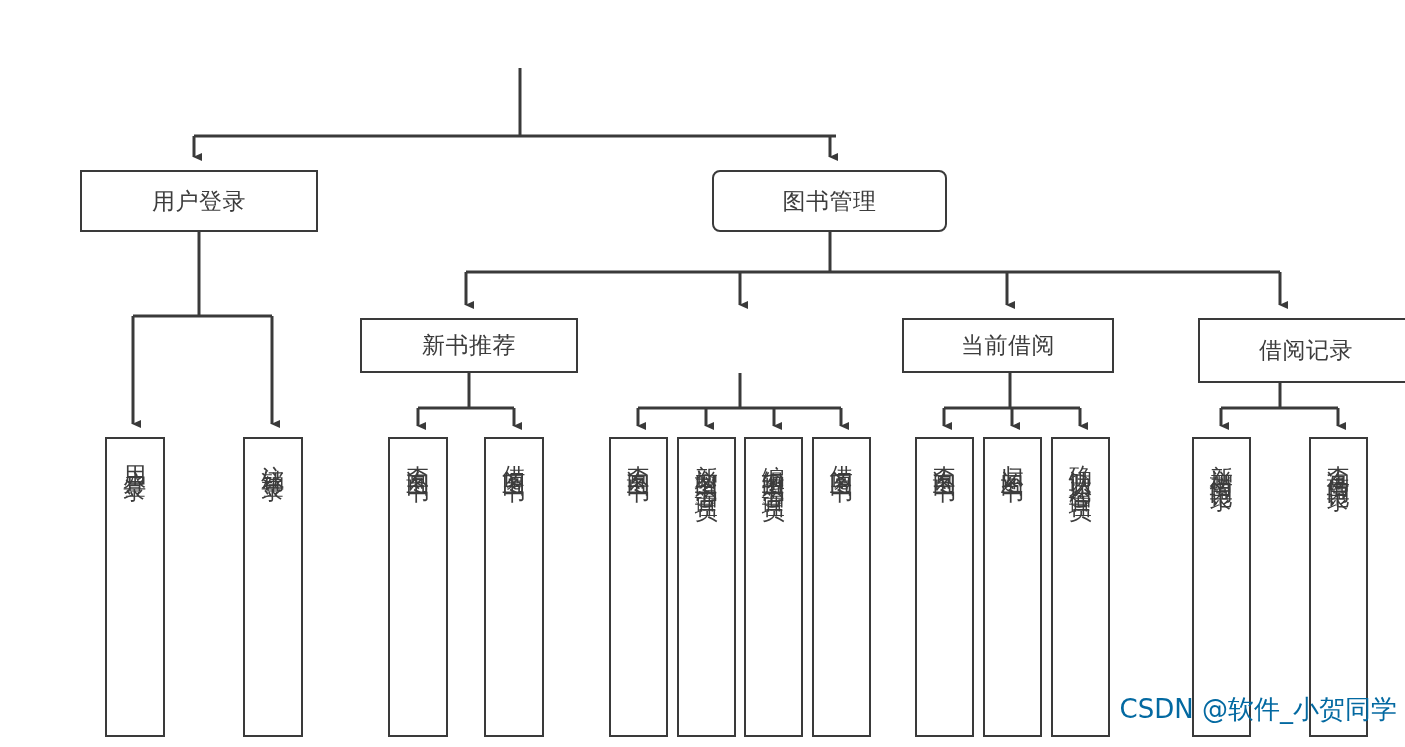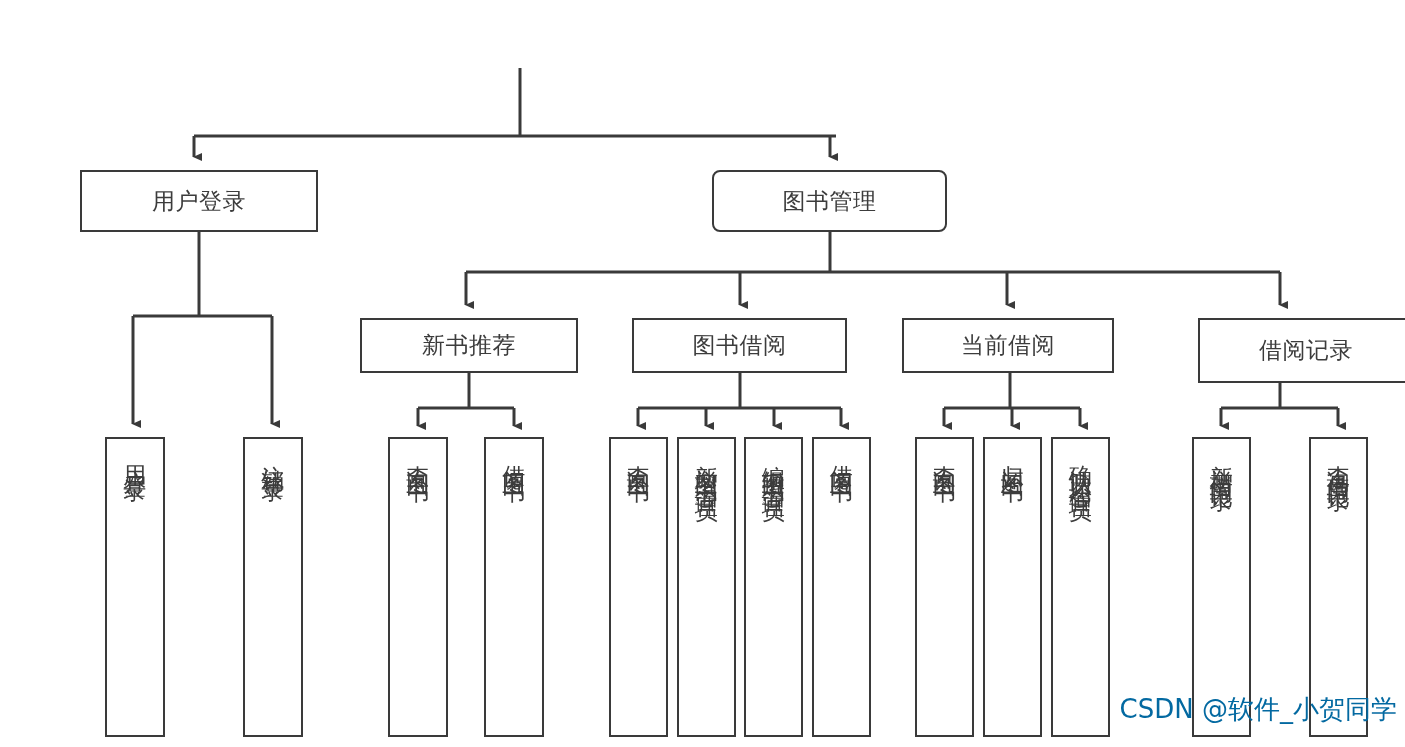--- a/index.html
+++ b/index.html
@@ -130,23 +130,20 @@
   <div class="node horizontal" style="left:80px; top:170px; width:238px; height:62px;">
     <span class="label">用户登录</span>
   </div>
   <div class="node horizontal" style="left:712px; top:170px; width:235px; height:62px;border-radius:8px;">
     <span class="label">图书管理</span>
   </div>
 
   <div class="node horizontal" style="left:360px; top:318px; width:218px; height:55px;">
     <span class="label">新书推荐</span>
   </div>
-  <div class="node horizontal" style="left:632px; top:318px; width:215px; height:55px;">
-    <span class="label">图书借阅</span>
-  </div>
   <div class="node horizontal" style="left:902px; top:318px; width:212px; height:55px;">
     <span class="label">当前借阅</span>
   </div>
   <div class="node horizontal" style="left:1172px; top:318px; width:216px; height:65px;margin-left:26px;">
     <span class="label">借阅记录</span>
   </div>
 
   <div class="node leaf" style="left:105px; top:437px; width:60px; height:300px;">
     <span class="label">用户登录</span>
   </div>

